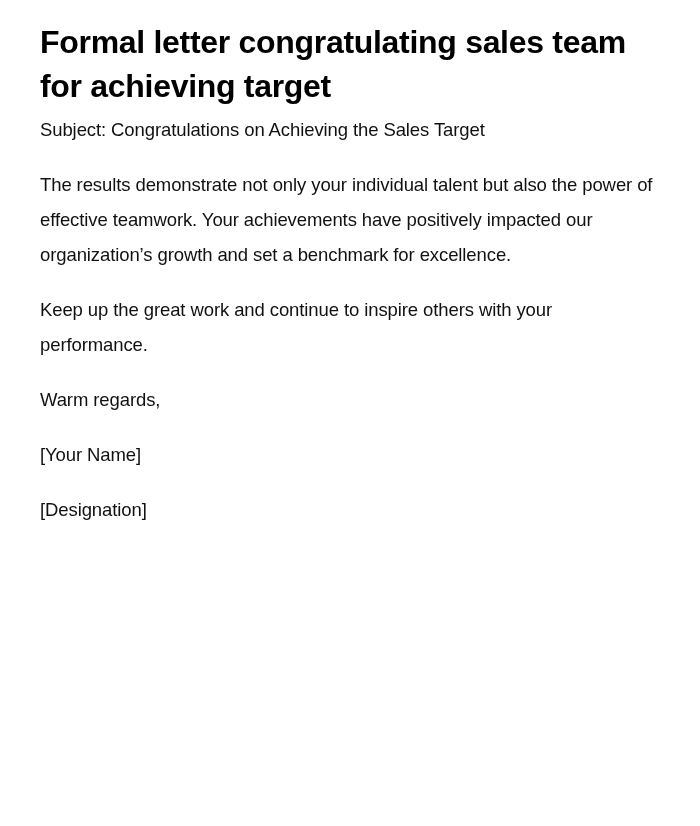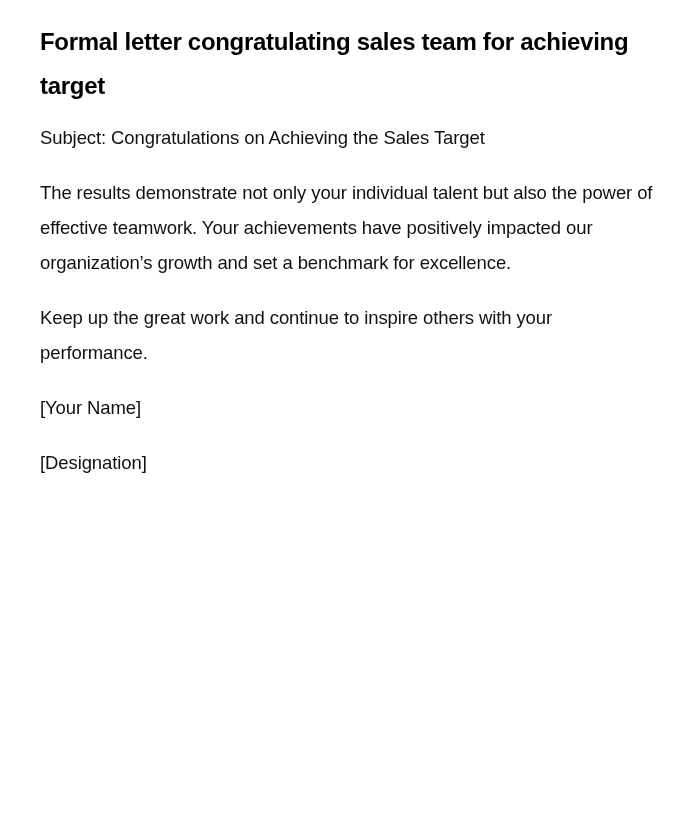--- a/index.html
+++ b/index.html
@@ -1,24 +1,25 @@
 <!DOCTYPE html>
 <html><head>
 <meta charset="utf-8">
 <style>
   html, body { margin: 0; padding: 0; background: #ffffff; }
   body { width: 700px; height: 826px; overflow: hidden; font-family: "Liberation Sans", sans-serif; color: #111111; }
   .page { position: relative; padding: 20px 40px 0 40px; }
-  h1 { margin: 0; font-size: 24px; font-weight: bold; line-height: 44px; letter-spacing: -0.3px; color: #000; }
+  h1 { margin: 0; font-size: 32px; font-weight: bold; line-height: 44px; letter-spacing: -0.3px; color: #000; }
   p { margin: 0 0 20px 0; font-size: 18.5px; line-height: 35px; letter-spacing: -0.1px; }
-  .subject { margin-top: 12px; }
+  .subject { margin-top: 4px; }
 </style>
 </head>
 <body>
 
 <div class="page">
   <h1>Formal letter congratulating sales team for achieving target</h1>
   <p class="subject">Subject: Congratulations on Achieving the Sales Target</p>
   <p>The results demonstrate not only your individual talent but also the power of effective teamwork. Your achievements have positively impacted our organization’s growth and set a benchmark for excellence.</p>
   <p>Keep up the great work and continue to inspire others with your performance.</p>
+  <p>Warm regards,</p>
   <p>[Your Name]</p>
   <p>[Designation]</p>
 </div>
 
 </body></html>

